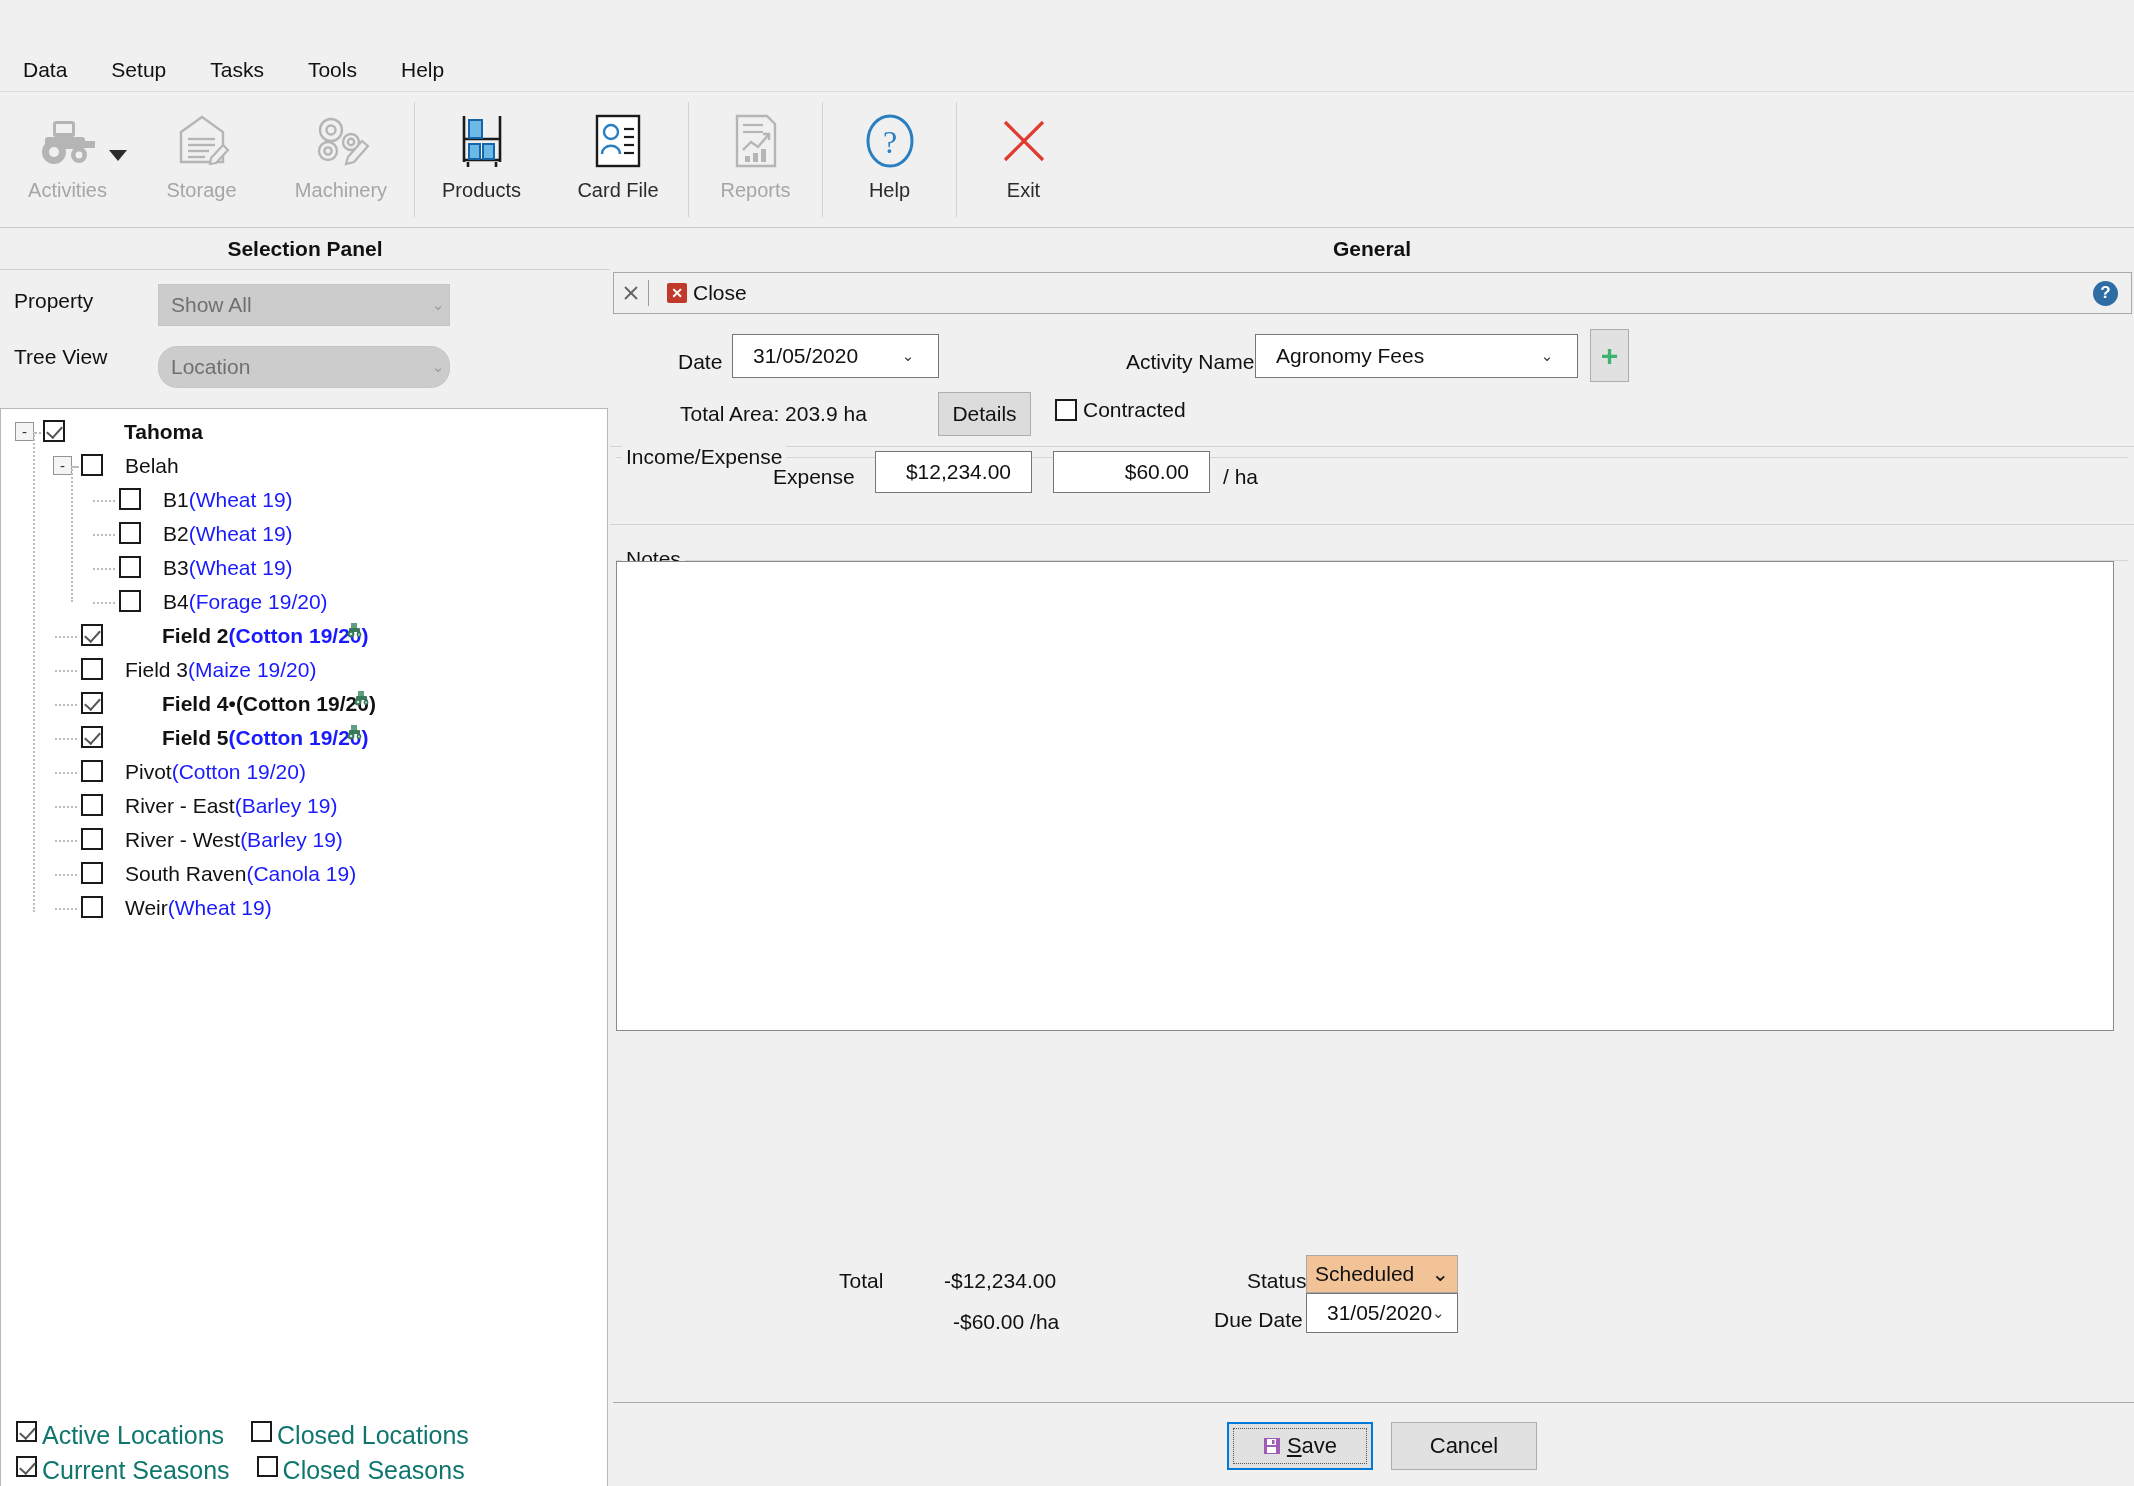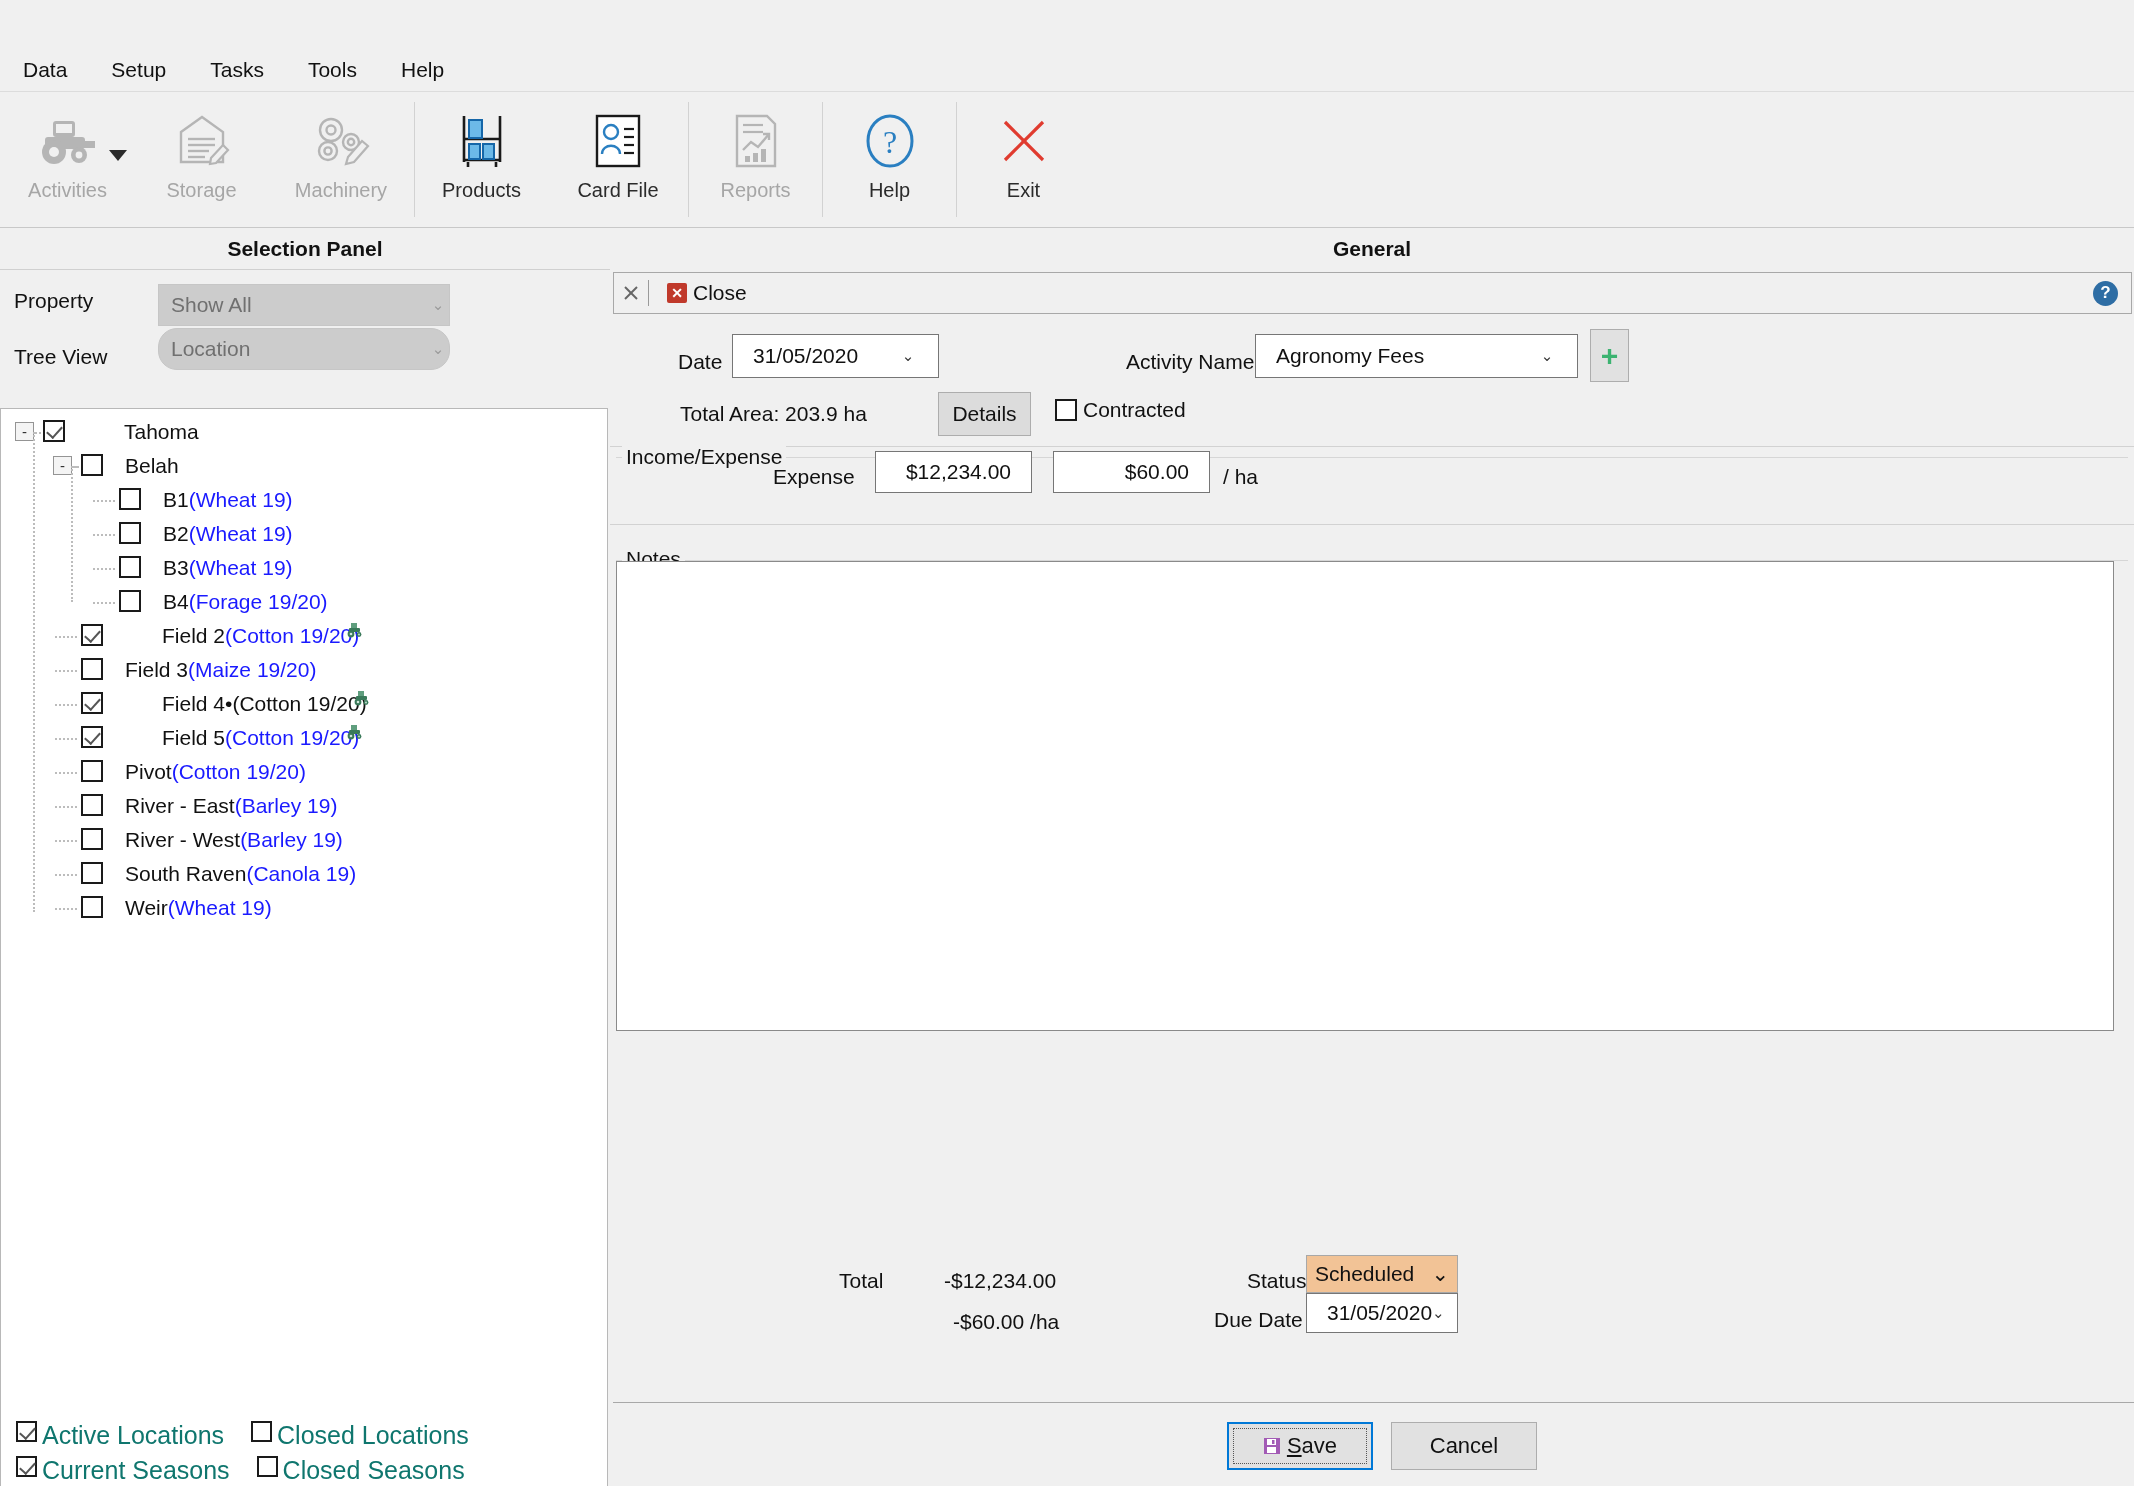--- a/index.html
+++ b/index.html
@@ -78,21 +78,21 @@
     line-height:1; color:#333; position:absolute;
   }
   .cbx { width:22px; height:22px; border:2px solid #1a1a1a; background:#fff;
     display:inline-block; position:relative; flex:none; }
   .cbx.checked::after {
     content:""; position:absolute; left:5px; top:1px; width:7px; height:13px;
     border:solid #555; border-width:0 2.5px 2.5px 0; transform:rotate(42deg);
   }
   .tlabel { margin-left:11px; }
   .tlabel .crop { color:#1a1aff; }
-  .trow.bold .tlabel { font-weight:normal;margin-left:48px; }
+  .trow.bold .tlabel { font-weight:bold;margin-left:48px; }
   .trow.bold .tlabel .crop { color:#1a1aff; }
   .trow.bold.allblack .tlabel .crop { color:#111; }
   .dotline { position:absolute; border-top:2px dotted #bcbcbc; }
   .vline { position:absolute; border-left:2px dotted #bcbcbc; }
   .tractor { margin-left:13px; position:relative; top:-9px; }
 
   .leftfooter { position:absolute; left:0; bottom:0; width:610px; height:75px; padding-left:16px; padding-top:9px; }
   .cbrow { display:flex; align-items:center; height:30px; }
   .cbitem { display:flex; align-items:flex-start; font-size:25px; color:#0f766e; }
   .cbitem .cbx { width:21px; height:21px; border-width:2px; }
@@ -313,21 +313,21 @@
   <div class="leftpanel">
     <div class="selhdr">Selection Panel</div>
 
     <div class="filters">
       <div class="flabel" style="left:14px; top:19px;">Property</div>
       <div class="fcombo" style="left:158px; top:14px; width:292px; height:42px;">
         <div class="cv">Show All</div>
         <div class="chev">⌄</div>
       </div>
       <div class="flabel" style="left:14px; top:75px;">Tree View</div>
-      <div class="fcombo" style="left:158px; top:58px; width:292px; height:42px;border-radius:19px;">
+      <div class="fcombo" style="left:158px; top:76px; width:292px; height:42px;border-radius:19px;">
         <div class="cv">Location</div>
         <div class="chev">⌄</div>
       </div>
     </div>
 
     <div class="treebox">
       <div class="tree" id="tree-container">
           <div class="trow bold">
             <div class="expander" style="left: 14px; top: 7px;">-</div>
             <div class="dotline" style="left: 34px; top: 17px; width: 10px;"></div>

